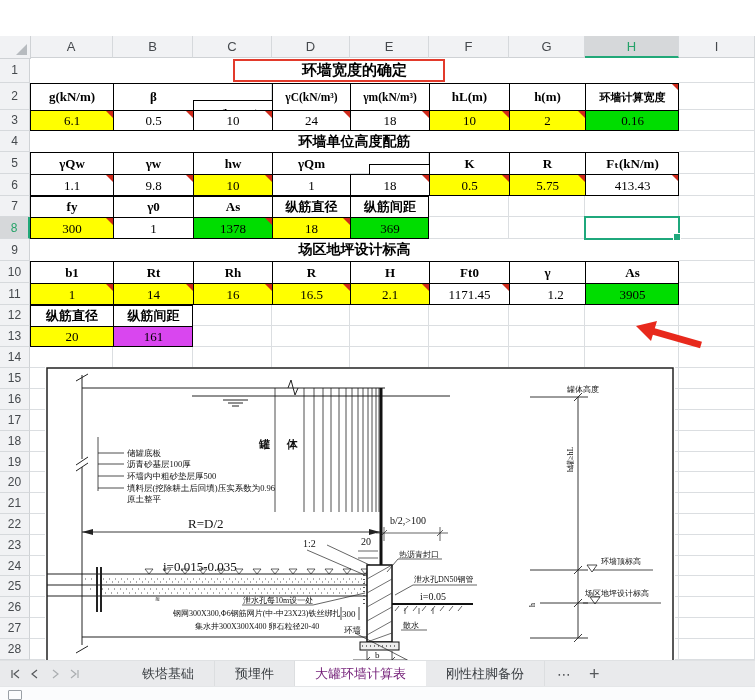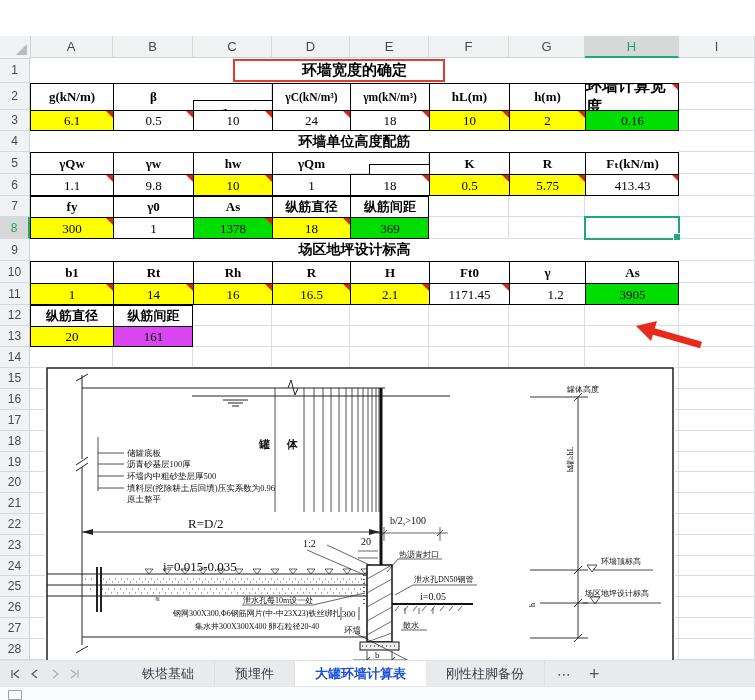--- a/index.html
+++ b/index.html
@@ -60,21 +60,21 @@
   .wmark{position:absolute;right:6px;top:650px;z-index:12;font-size:22px;font-weight:bold;
          color:#8f8f8f;letter-spacing:1px;text-shadow:2px 2px 0 #fff,-1px -1px 0 #fff;}
   
   .tabbar{position:absolute;left:0;top:660px;width:755px;height:26px;background:#e9eaec;
           border-top:1px solid #dfe1e3;z-index:10;display:flex;align-items:stretch;}
   .navs{display:flex;align-items:center;gap:6px;padding:0 10px 0 8px;}
   .navbtn{width:14px;height:14px;display:flex;align-items:center;justify-content:center;}
   .tabs{display:flex;align-items:stretch;margin-left:30px;}
   .tab{display:flex;align-items:center;padding:0 20px;font-size:13px;color:#3a3e42;
        border-right:1px solid #dcdee0;white-space:nowrap;}
-  .tab.active{background:#fff;color:#1d4ed8;font-weight:bold;border-right:none;}
+  .tab.active{background:#fff;color:#701a75;font-weight:normal;border-right:none;}
   .tmore{display:flex;align-items:center;padding:0 12px;color:#55585b;font-size:14px;}
   .tadd{display:flex;align-items:center;padding:0 6px;color:#55585b;font-size:18px;}
   
   .statusbar{position:absolute;left:0;top:686px;width:755px;height:14px;background:#fbfcfd;
              border-top:1px solid #e4e6e8;z-index:10;}
   .statusicon{position:absolute;left:8px;top:3px;width:12px;height:8px;border:1px solid #9aa0a6;
               border-radius:1px;}
 </style>
 </head>
 <body>
@@ -371,21 +371,21 @@
       <div class="rowh" style="top: 597px; height: 21px;">26</div>
       <div class="rowh" style="top: 618px; height: 21px;">27</div>
       <div class="rowh" style="top: 639px; height: 21px;">28</div>
       <div class="ccell b" style="left: 30px; top: 83px; width: 83px; height: 27px;">g(kN/m)</div>
       <div class="ccell b" style="left: 113px; top: 83px; width: 80px; height: 27px;">β</div>
       <div class="ccell b" style="left: 193px; top: 100px; width: 79px; height: 27px; font-size: 11.5px;">γL(kN/m³)</div>
       <div class="ccell b" style="left: 272px; top: 83px; width: 78px; height: 27px; font-size: 11.5px;">γC(kN/m³)</div>
       <div class="ccell b" style="left: 350px; top: 83px; width: 79px; height: 27px; font-size: 11.5px;">γm(kN/m³)</div>
       <div class="ccell b" style="left: 429px; top: 83px; width: 80px; height: 27px;">hL(m)</div>
       <div class="ccell b" style="left: 509px; top: 83px; width: 76px; height: 27px;">h(m)</div>
-      <div class="ccell b" style="left: 585px; top: 83px; width: 94px; height: 27px; font-size: 16px;">环墙计算宽度<span class="cm"></span></div>
+      <div class="ccell b" style="left: 585px; top: 83px; width: 94px; height: 27px; font-size: 11px;">环墙计算宽度<span class="cm"></span></div>
       <div class="ccell" style="left: 30px; top: 110px; width: 83px; height: 21px; background: rgb(255, 255, 0);">6.1<span class="cm"></span></div>
       <div class="ccell" style="left: 113px; top: 110px; width: 80px; height: 21px;">0.5<span class="cm"></span></div>
       <div class="ccell" style="left: 193px; top: 110px; width: 79px; height: 21px;">10<span class="cm"></span></div>
       <div class="ccell" style="left: 272px; top: 110px; width: 78px; height: 21px;">24<span class="cm"></span></div>
       <div class="ccell" style="left: 350px; top: 110px; width: 79px; height: 21px;">18<span class="cm"></span></div>
       <div class="ccell" style="left: 429px; top: 110px; width: 80px; height: 21px; background: rgb(255, 255, 0);">10<span class="cm"></span></div>
       <div class="ccell" style="left: 509px; top: 110px; width: 76px; height: 21px; background: rgb(255, 255, 0);">2<span class="cm"></span></div>
       <div class="ccell" style="left: 585px; top: 110px; width: 94px; height: 21px; background: rgb(0, 221, 0);">0.16</div>
       <div class="ccell b" style="left: 30px; top: 152px; width: 83px; height: 22px;">γQw</div>
       <div class="ccell b" style="left: 113px; top: 152px; width: 80px; height: 22px;">γw</div>

